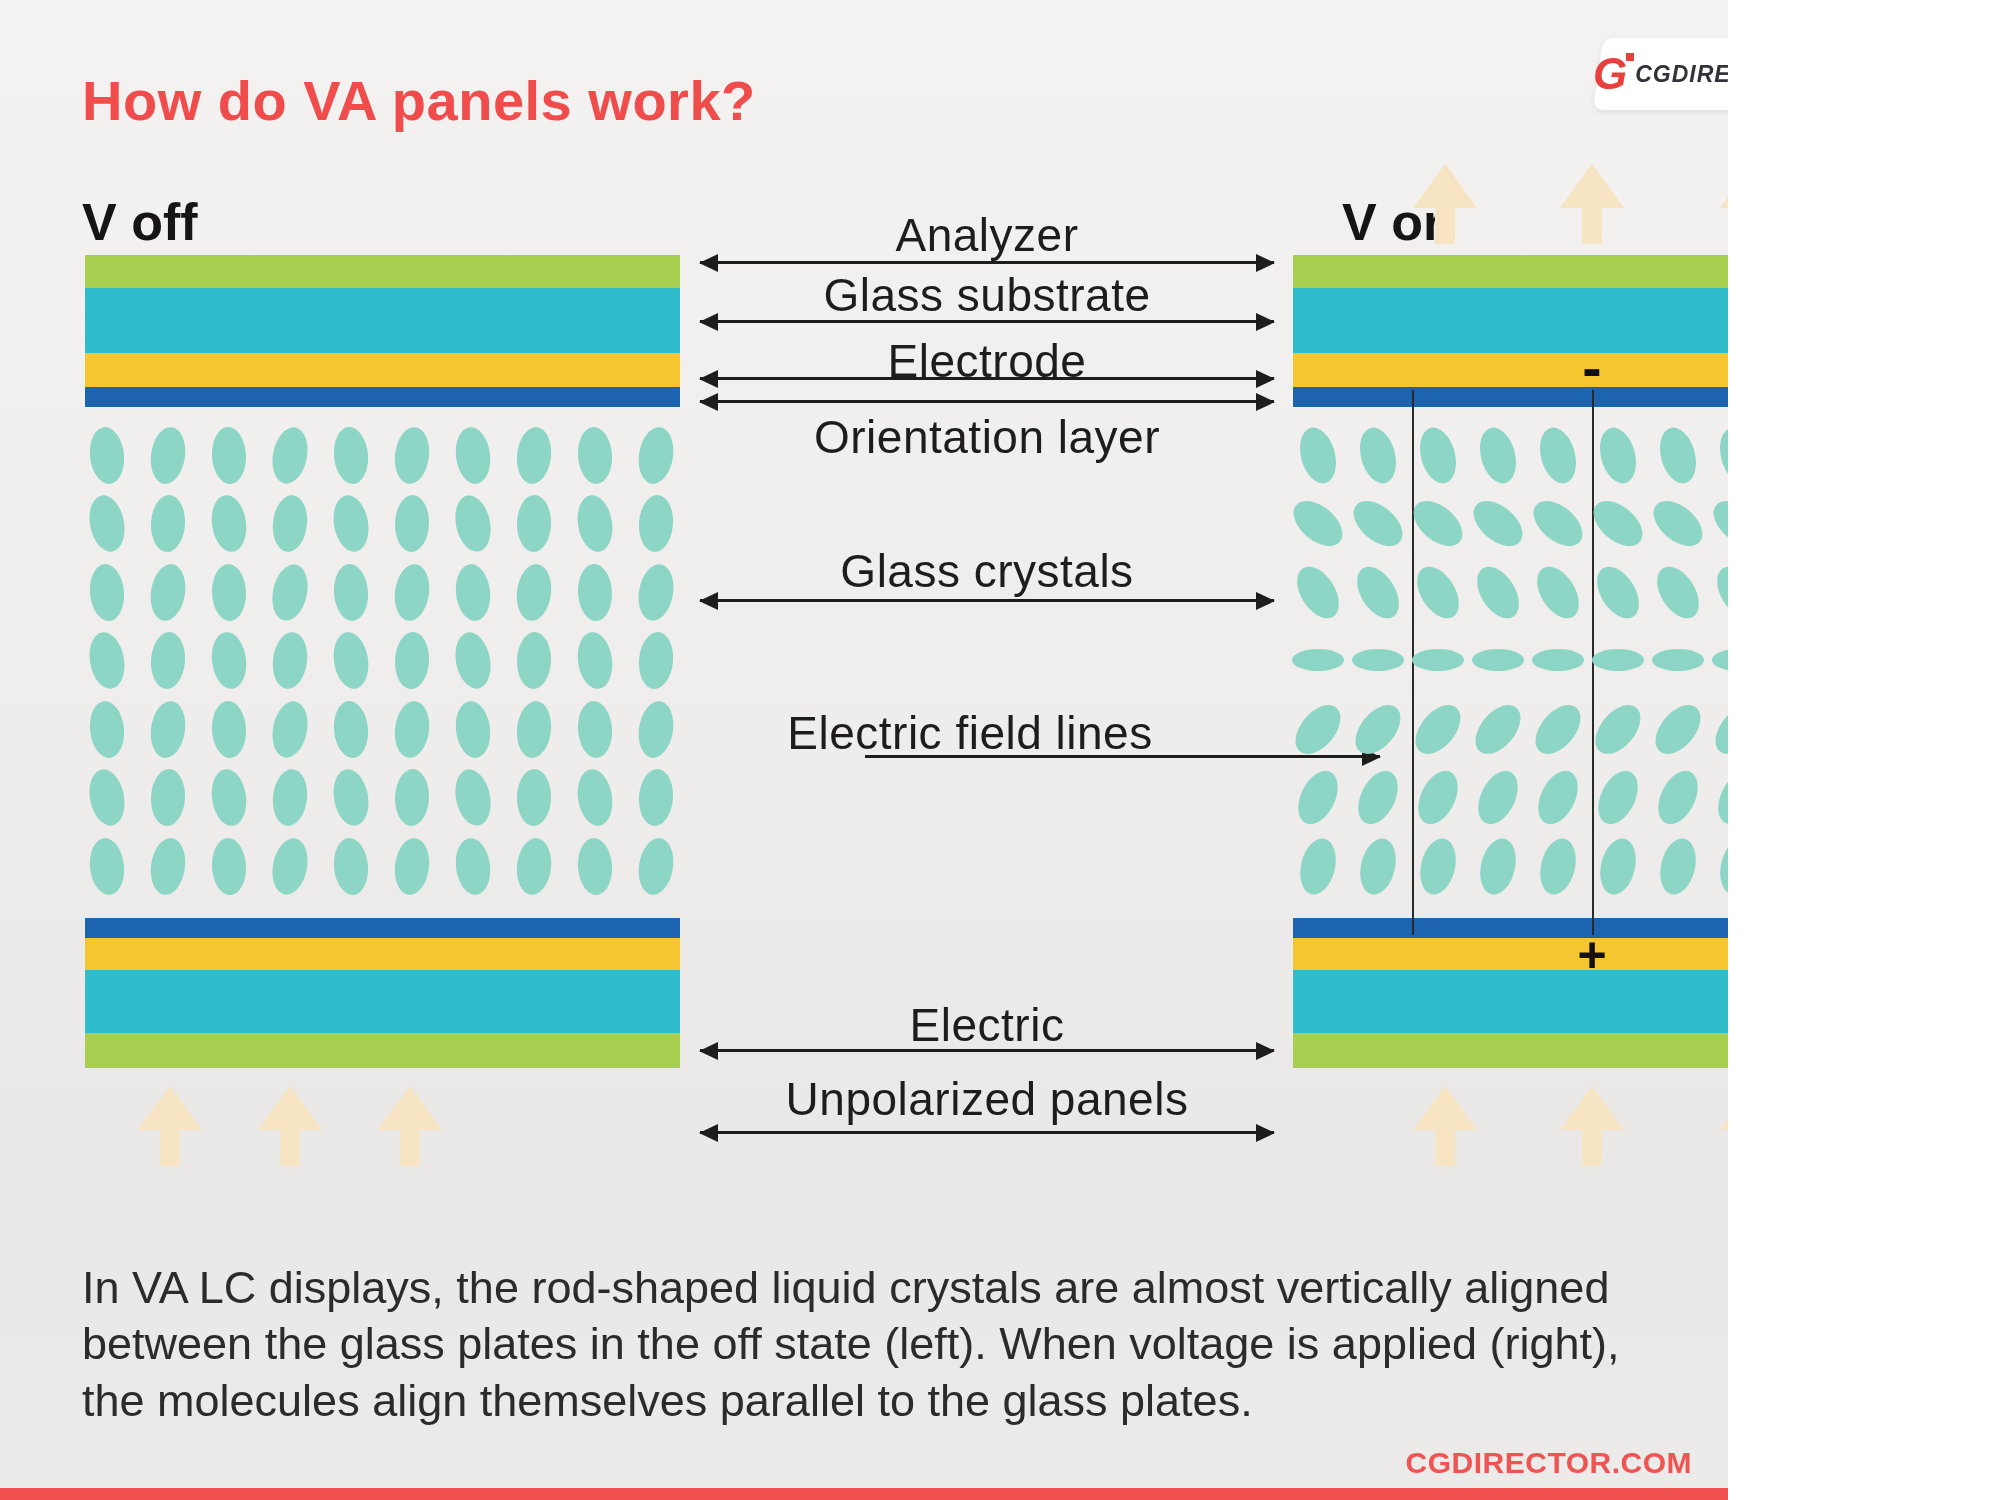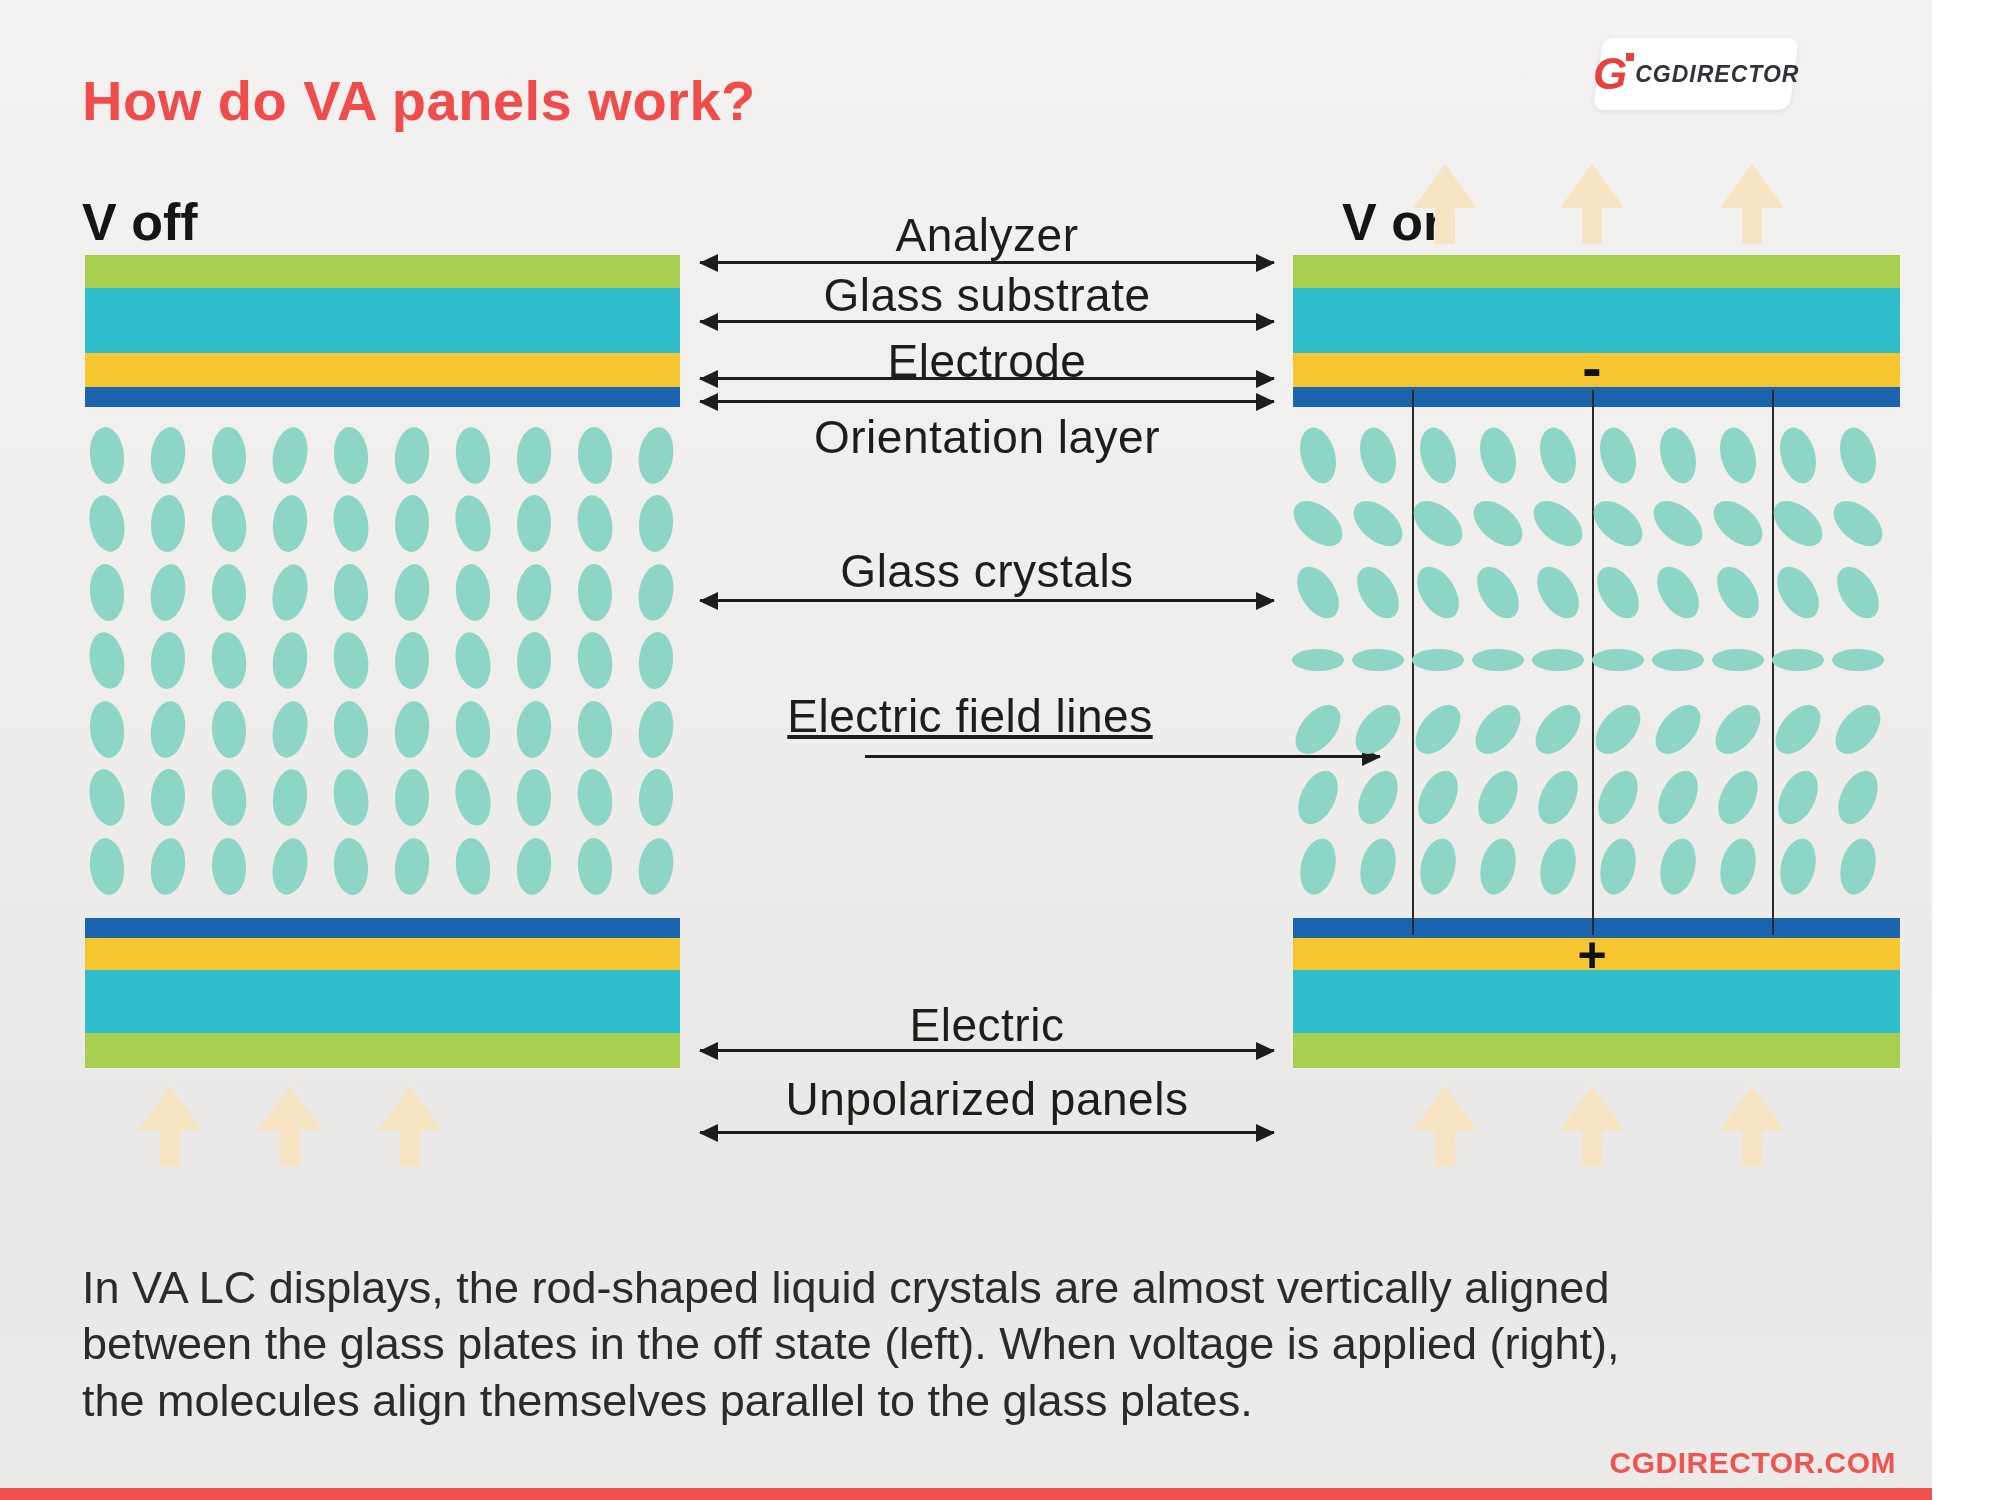--- a/index.html
+++ b/index.html
@@ -1,16 +1,16 @@
 <!DOCTYPE html>
 <html style="--title-red: #f04c4c; --layer-green: #a8cf4f; --layer-cyan: #2fbccb; --layer-yellow: #f6c630; --layer-blue: #1c64af; --crystal: #8dd6c6; --light-arrow: #f6e4c2; --footer-bar: #f05050;"><head>
 <meta charset="utf-8">
 <style>
   html,body{margin:0;padding:0;}
-  .canvas{position:relative;width:1932px;height:1500px;overflow:hidden;
+  .canvas{position:relative;width:1728px;height:1500px;overflow:hidden;
     background:linear-gradient(180deg,#f3f2f0 0%,#efeeec 45%,#eae8e6 80%,#edebe9 100%);
     font-family:"Liberation Sans", sans-serif;}
   
   .title{position:absolute;left:82px;top:68px;font-size:56px;font-weight:800;color:var(--title-red);letter-spacing:0.5px;}
   .vlabel{position:absolute;font-size:52px;font-weight:800;color:#151513;}
   #voff{left:82px;top:192px;}
   #von{left:1294px;top:192px;margin-left:48px;}
   
   .logo-card{position:absolute;left:1598px;top:38px;width:196px;height:72px;background:#ffffff;border-radius:10px;
     transform:skewX(-8deg);box-shadow:0 2px 6px rgba(0,0,0,0.08);display:flex;align-items:center;justify-content:center;}
@@ -27,21 +27,21 @@
   .esign.minus{font-size:58px;}
   .esign.plus{font-size:50px;}
   
   .ann-label{position:absolute;left:637px;width:700px;text-align:center;font-size:46px;color:#1d1d1b;letter-spacing:0.5px;}
   .darrow{position:absolute;left:700px;width:574px;height:0;border-top:3px solid #1d1d1b;}
   .darrow::before{content:'';position:absolute;left:-1px;top:-10px;width:0;height:0;
     border-top:9px solid transparent;border-bottom:9px solid transparent;border-right:19px solid #1d1d1b;}
   .darrow::after{content:'';position:absolute;right:-1px;top:-10px;width:0;height:0;
     border-top:9px solid transparent;border-bottom:9px solid transparent;border-left:19px solid #1d1d1b;}
   
-  .efl-label{position:absolute;left:620px;width:700px;text-align:center;top:689px;font-size:46px;color:#1d1d1b;letter-spacing:0.5px;text-decoration:underline;}
+  .efl-label{position:absolute;left:620px;width:700px;text-align:center;top:706px;font-size:46px;color:#1d1d1b;letter-spacing:0.5px;}
   .efl-line{position:absolute;left:865px;top:755px;width:515px;height:0;border-top:3px solid #1d1d1b;}
   .efl-line::after{content:'';position:absolute;right:-1px;top:-10px;width:0;height:0;
     border-top:9px solid transparent;border-bottom:9px solid transparent;border-left:19px solid #1d1d1b;}
   
   .larrow{position:absolute;width:86px;}
   .larrow .head{width:0;height:0;margin:0 auto;
     border-left:32px solid transparent;border-right:32px solid transparent;border-bottom:44px solid var(--light-arrow);}
   .larrow .stem{width:20px;height:38px;background:var(--light-arrow);margin:-2px auto 0;}
   
   .desc-heading{position:absolute;left:82px;top:1198px;font-size:47px;font-weight:800;color:#161614;}

